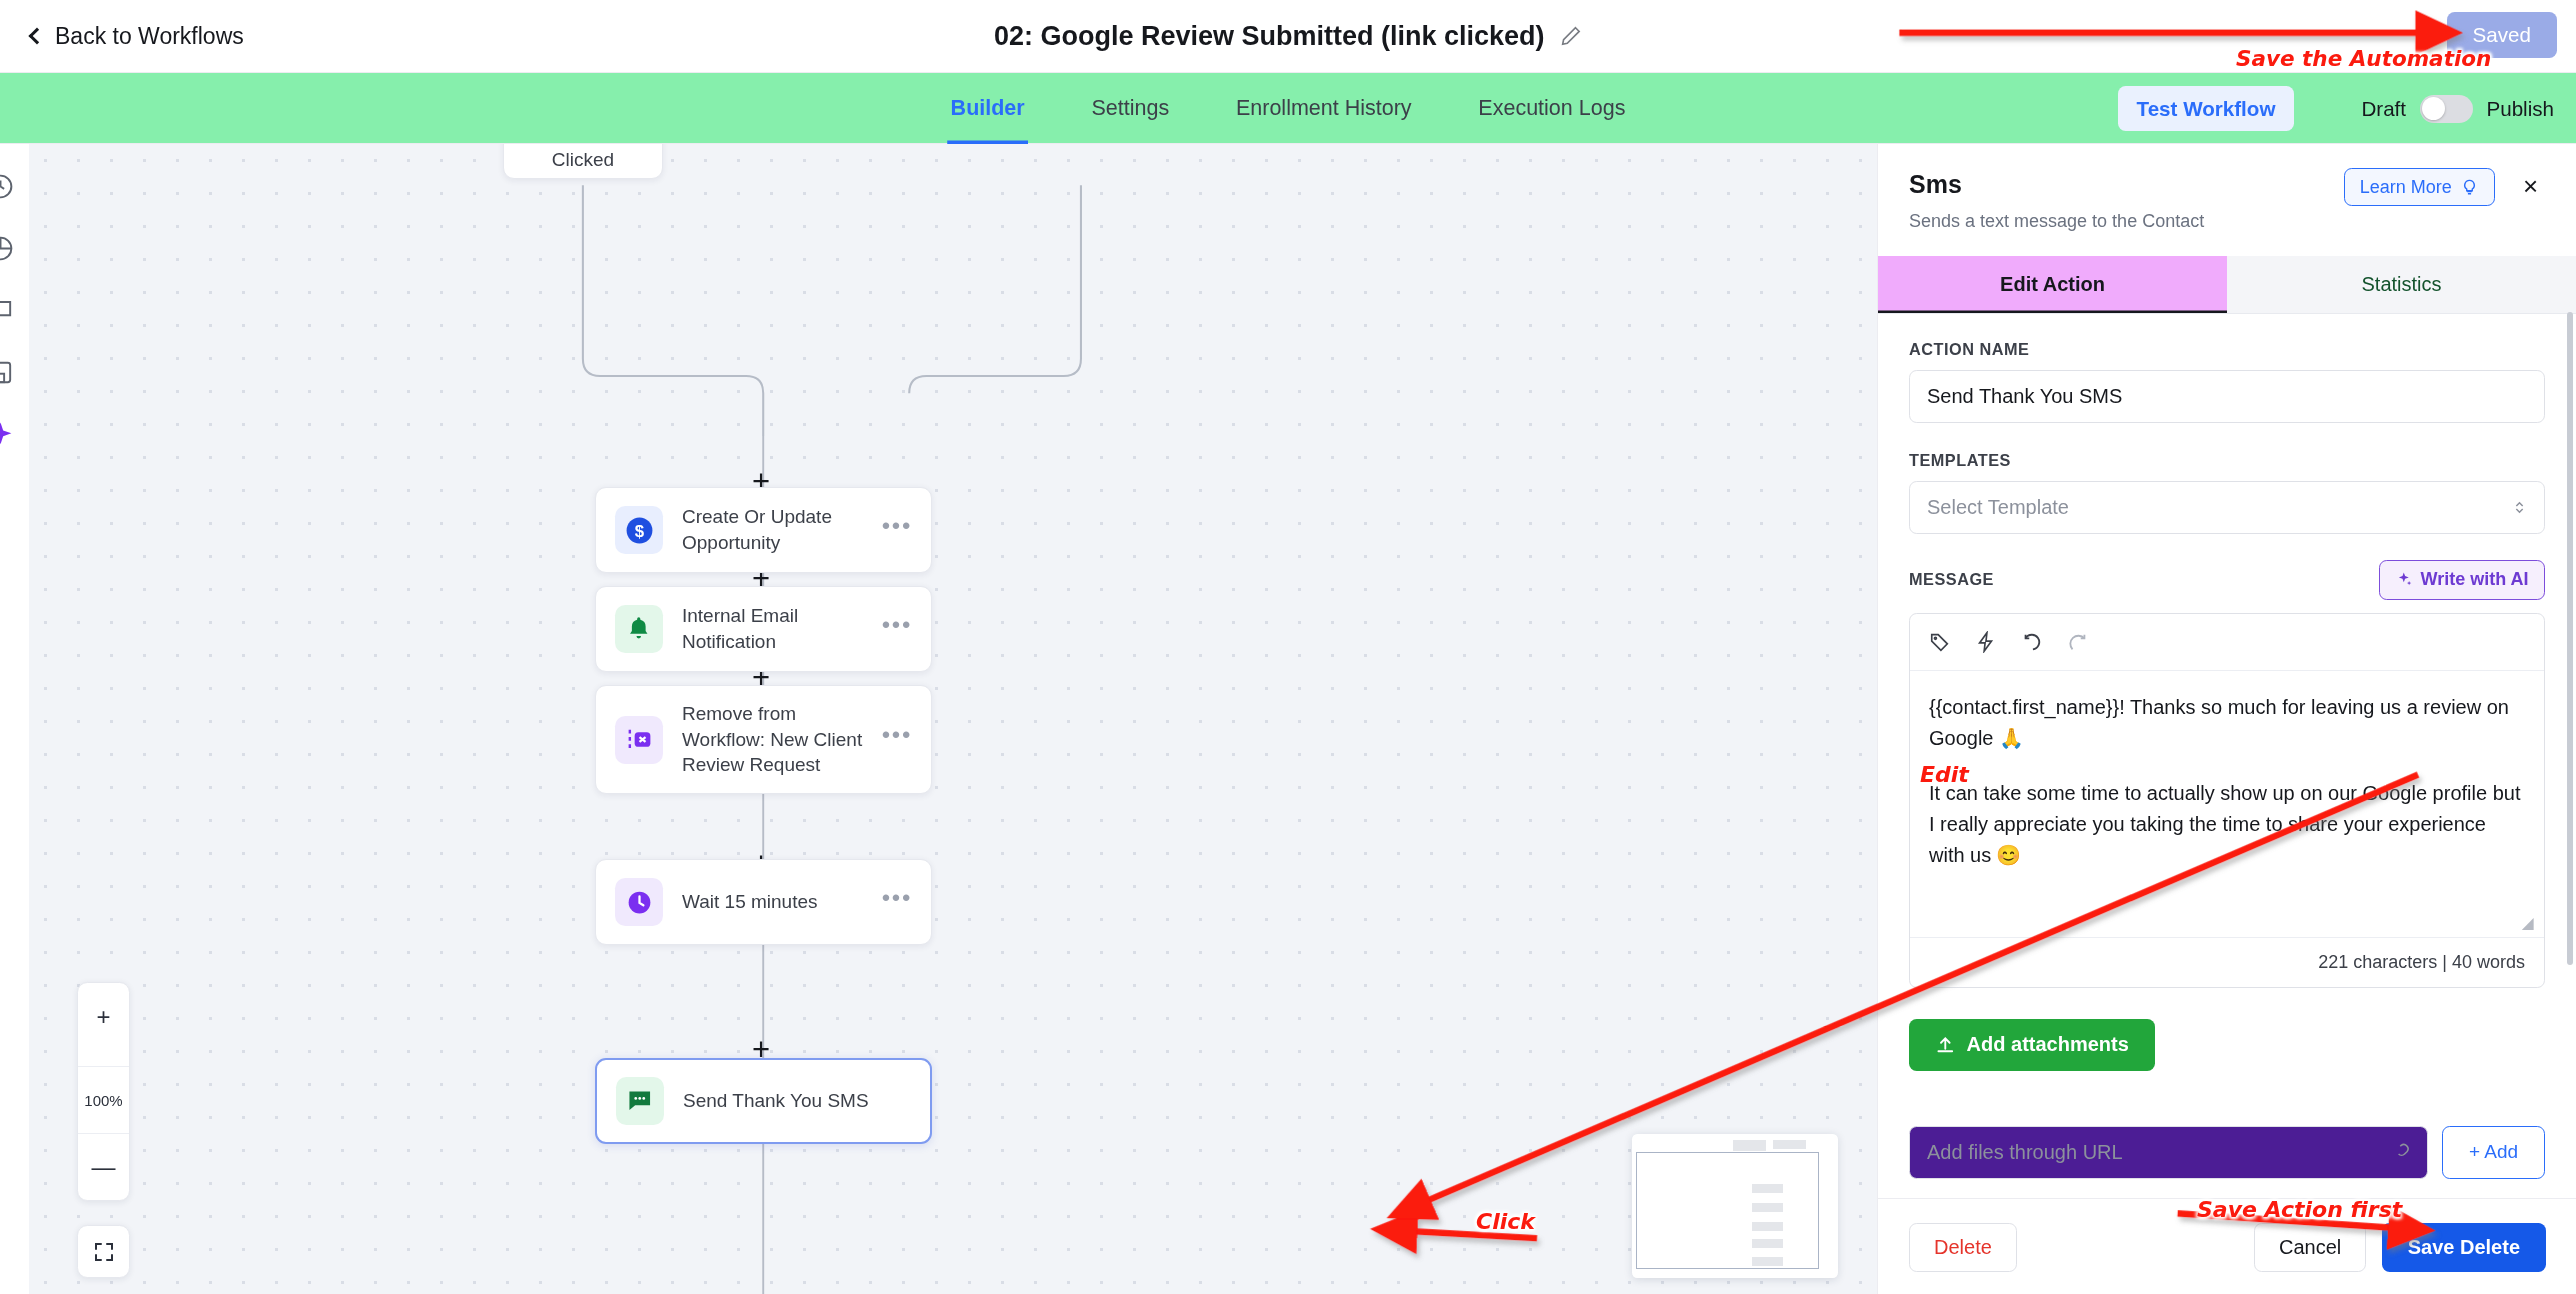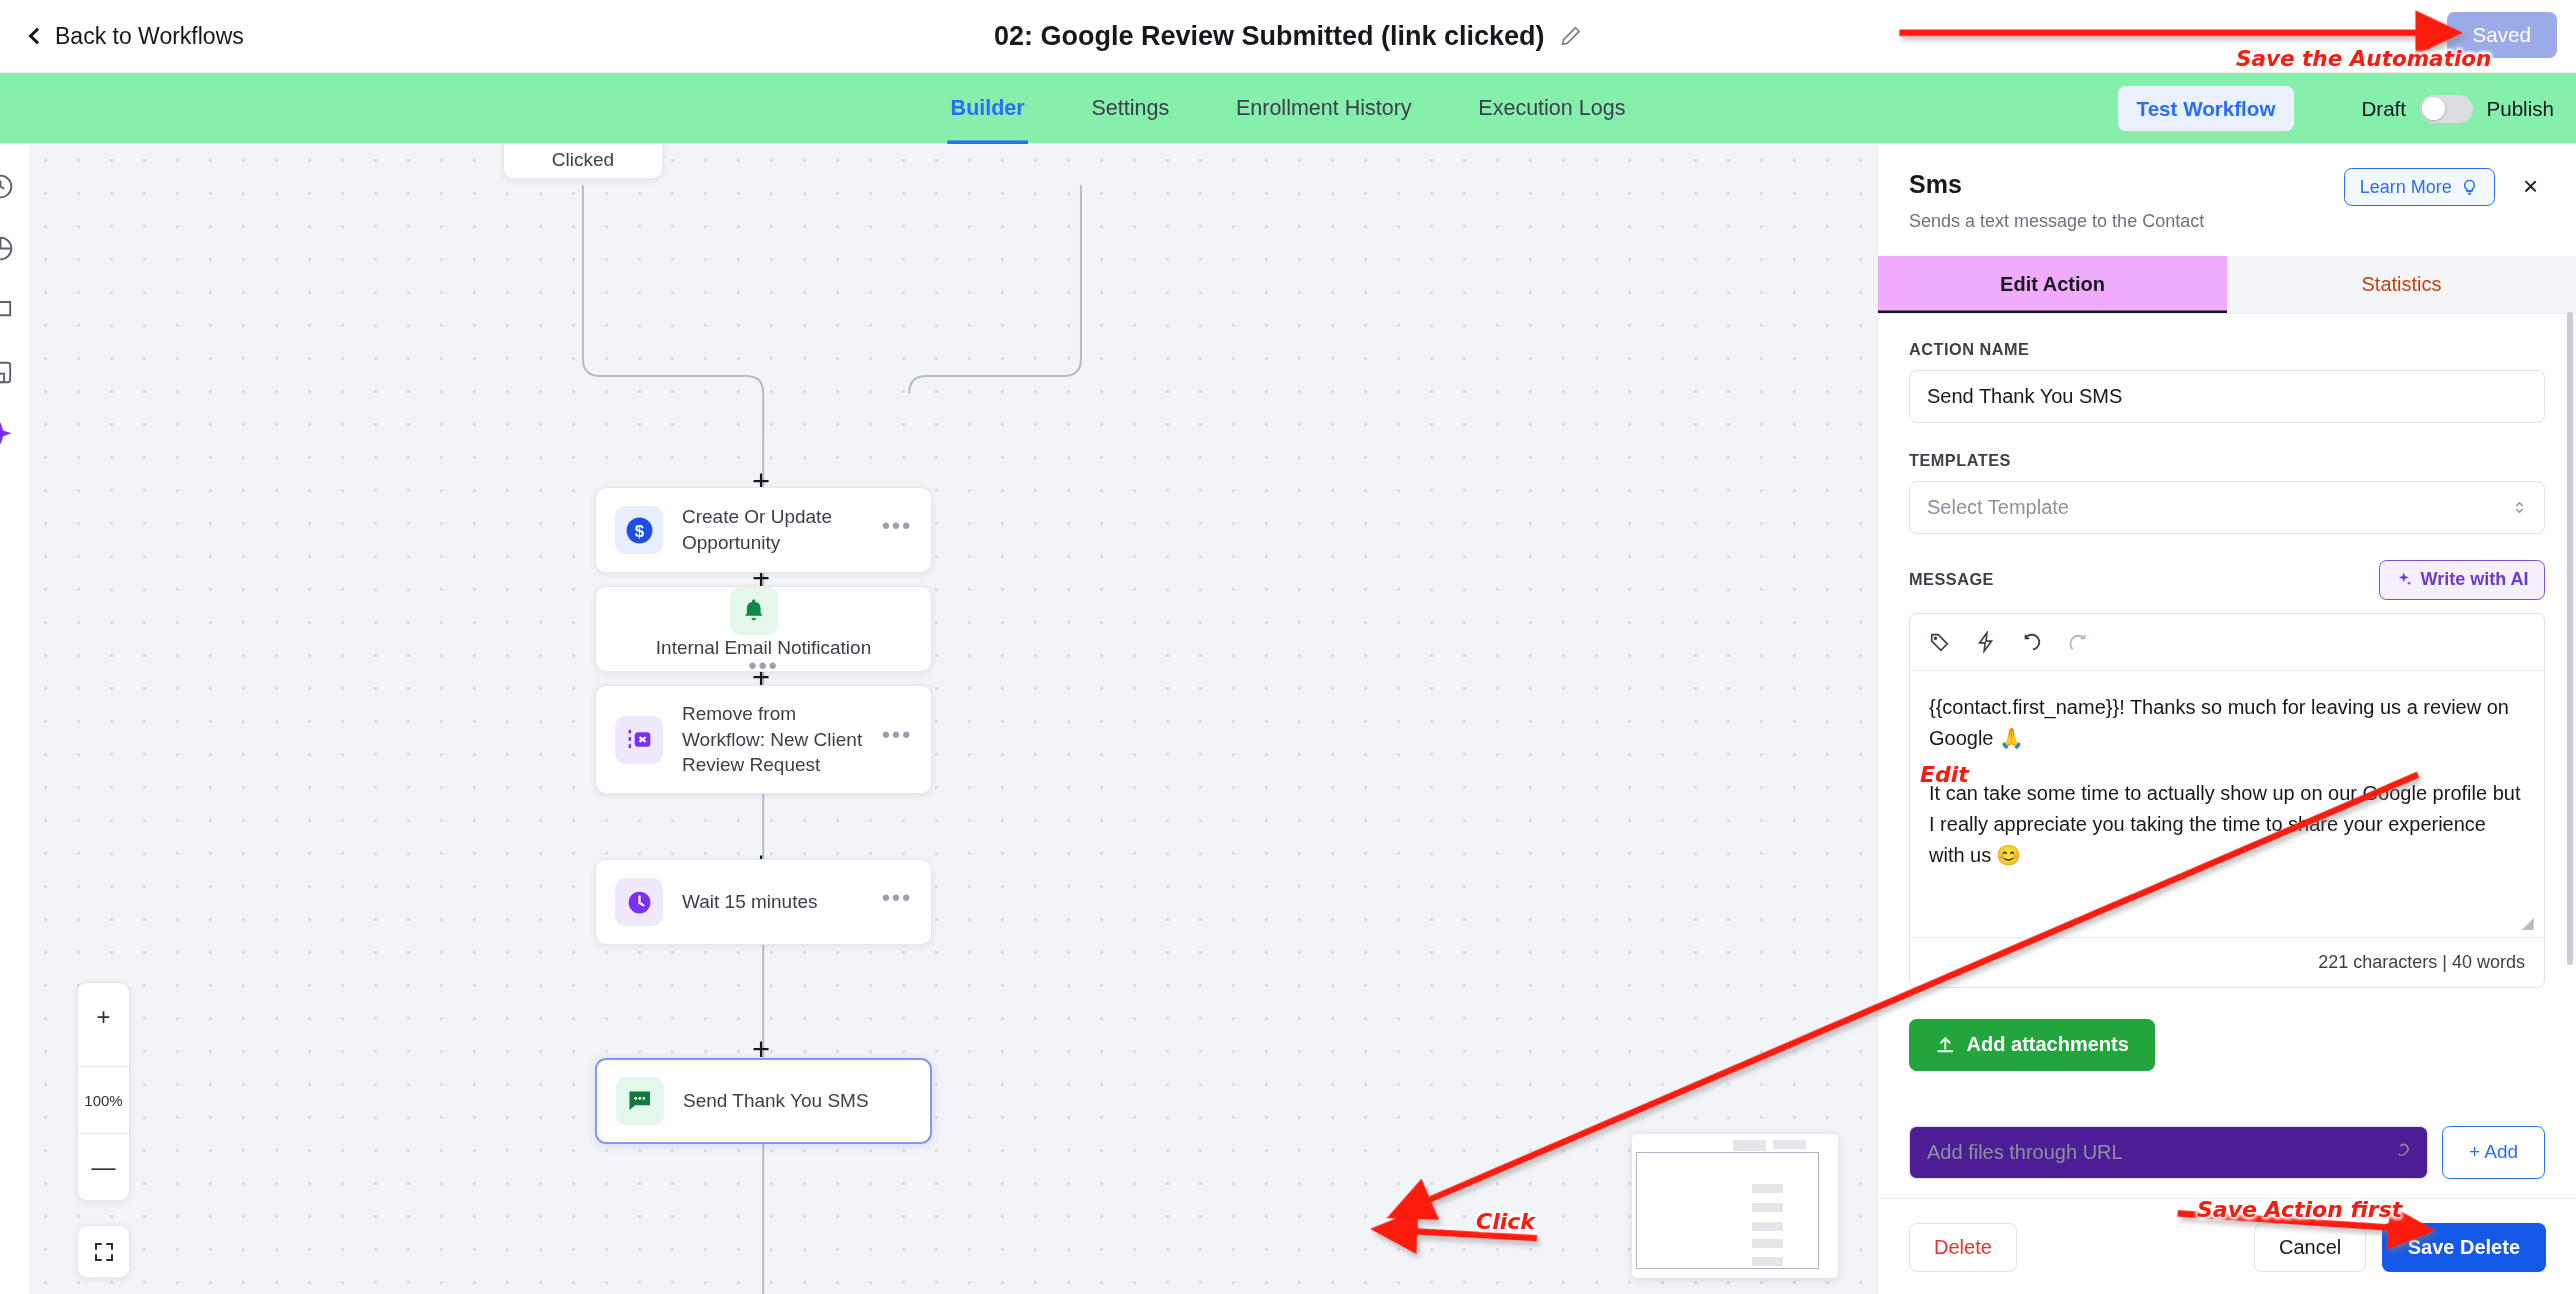--- a/index.html
+++ b/index.html
@@ -157,21 +157,21 @@
     display: flex; align-items: center; gap: 8.6px;
   }
   .xbtn {
     position: absolute; right: 31px; top: 27.5px; width: 29px; height: 29px;
     cursor: pointer; display: flex; align-items: center; justify-content: center;
     font-size: 26px; color: #16181d;
   }
   .ptabs { display: flex; margin-top: 24px; border-bottom: 0.9px solid #e8eaef; }
   .ptab {
     flex: 1; text-align: center; padding: 17px 0; font-size: 20px;
-    color: #c2410c; cursor: pointer; background: #f4f5f8;
+    color: #14532d; cursor: pointer; background: #f4f5f8;
   }
   .ptab.active { background: #f0abfc; color: #16181d; font-weight: 600; box-shadow: inset 0 -2.6px 0 0 #16181d; }
 
   .p-body { padding: 26px 31px 0 31px; }
   .flabel { font-size: 16.3px; font-weight: 700; color: #3c4049; letter-spacing: 0.5px; margin-bottom: 11px; }
   .finput {
     width: 100%; border: 0.9px solid #dfe1e7; border-radius: 7.7px;
     height: 53px; padding: 0 17px; font-size: 20px; color: #16181d;
     font-family: "Liberation Sans", sans-serif; background: #fff;
   }
@@ -326,21 +326,21 @@
       <div class="nico" style="background:#e8eefe;">
         <svg viewBox="0 0 24 24" width="31" height="31">
             <circle cx="12" cy="12" r="10" fill="#1f4fe0"></circle>
             <text x="12" y="17" font-size="13" font-weight="700" fill="#fff" text-anchor="middle" font-family="Liberation Sans, sans-serif">$</text>
           </svg>
       </div>
       <div class="nlabel">Create Or Update Opportunity</div>
       <div class="dots">•••</div>
     </div>
 
-    <div class="node" style="left:566px;top:442px;width:337px;height:86px;flex-direction:column;">
+    <div class="node" style="left:566px;top:442px;width:337px;height:86px;">
       <div class="nico" style="background:#e3f7ea;">
         <svg viewBox="0 0 24 24" width="27.5" height="27.5" fill="#0f8a44">
             <path d="M12 2a1.4 1.4 0 011.4 1.4v.8A6 6 0 0118 10v4l1.6 2.4H4.4L6 14v-4a6 6 0 014.6-5.8v-.8A1.4 1.4 0 0112 2zM10 18.4h4a2 2 0 01-4 0z"></path>
           </svg>
       </div>
       <div class="nlabel">Internal Email Notification</div>
       <div class="dots">•••</div>
     </div>
 
     <div class="node" style="left:566px;top:541px;width:337px;height:109px;">

